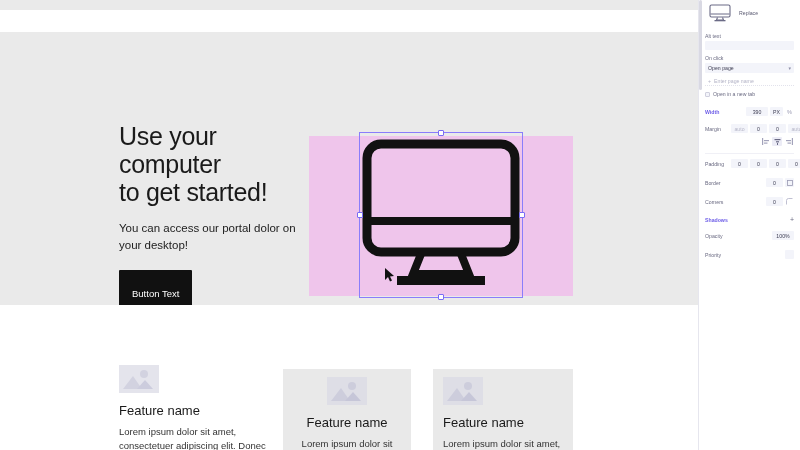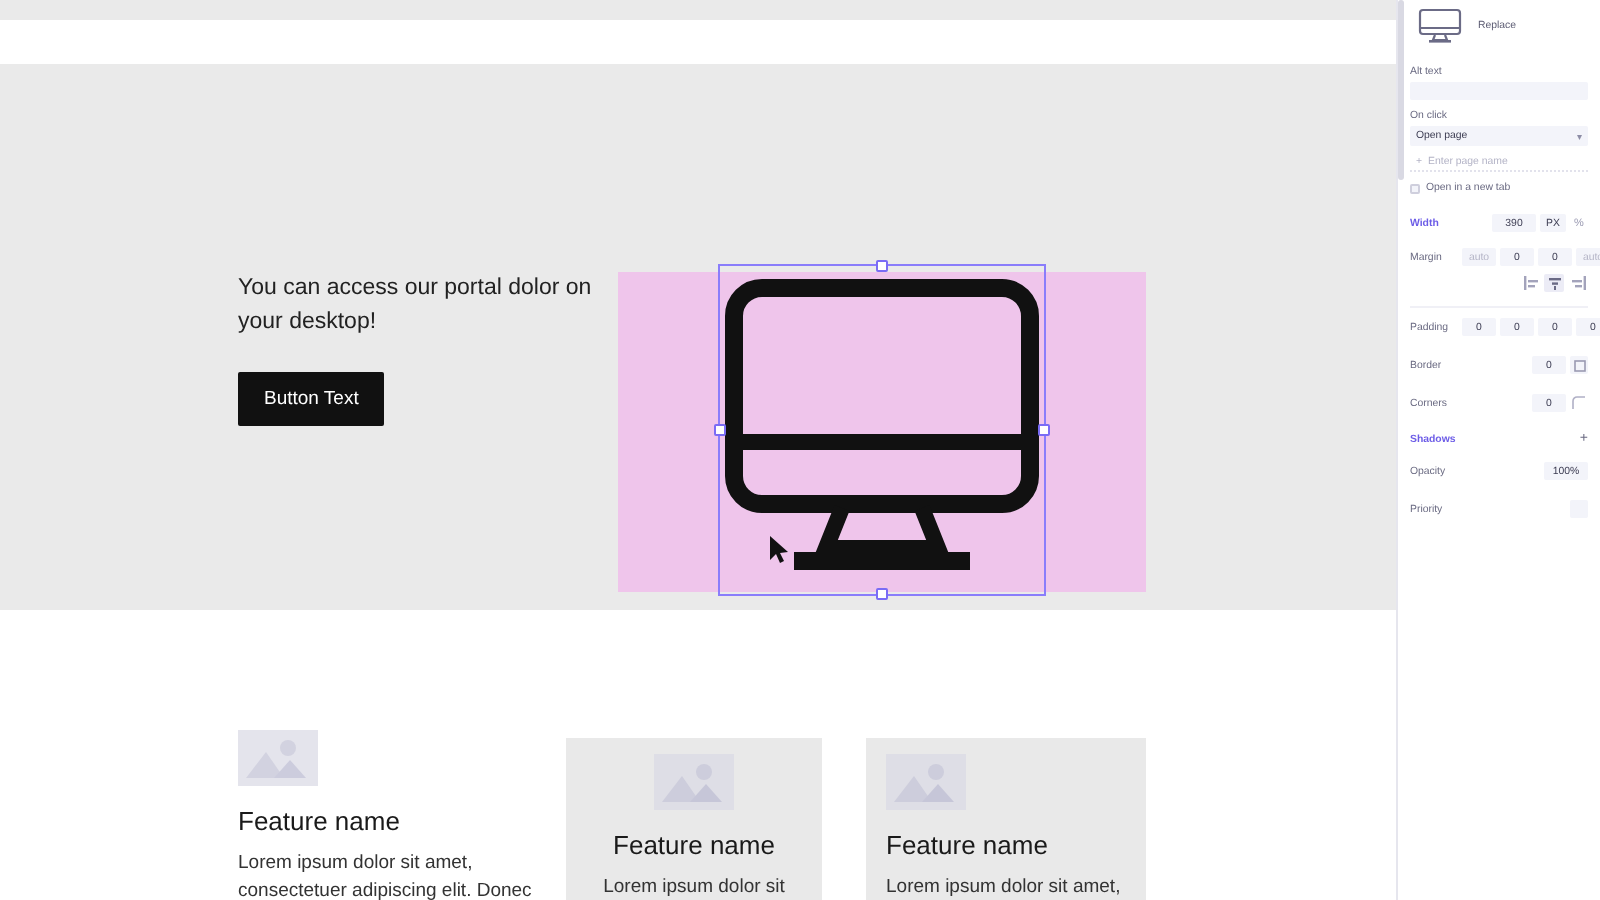--- a/index.html
+++ b/index.html
@@ -44,21 +44,21 @@
   .hero-sub {
     margin-top: 14px;
     font-size: 11.5px; line-height: 17px;
     color: #222222;
   }
   .hero-btn {
     margin-top: 16px;
     display: inline-block;
     background: #111111; color: #ffffff;
     font-size: 9.5px;
-    padding: 8px 13px;
+    padding: 18px 13px;
     border: none; border-radius: 1px;
     cursor: pointer;
     font-family: "Liberation Sans", sans-serif;
   }
 
   
   .pink-block {
     position: absolute; left: 309px; top: 104px;
     width: 264px; height: 160px;
     background: #efc5eb;
@@ -262,20 +262,24 @@
 
 <div class="app">
 
   <div class="canvas">
 
     <div class="topbar"></div>
     <div class="navbar"></div>
 
     <div class="hero">
       <div class="hero-text">
+        <div class="hero-title">
+          <span>Use your computer</span><br>
+          <span>to get started!</span>
+        </div>
         <div class="hero-sub">You can access our portal dolor on your desktop!</div>
         <button class="hero-btn">Button Text</button>
       </div>
 
       <div class="pink-block"></div>
 
       <div class="monitor-wrap">
         <svg viewBox="0 0 164 168" xmlns="http://www.w3.org/2000/svg" aria-hidden="true">
           <rect x="8" y="12" width="148" height="108" rx="14" ry="14" fill="none" stroke="#111" stroke-width="9"></rect>
           <line x1="10" y1="89" x2="154" y2="89" stroke="#111" stroke-width="8"></line>

